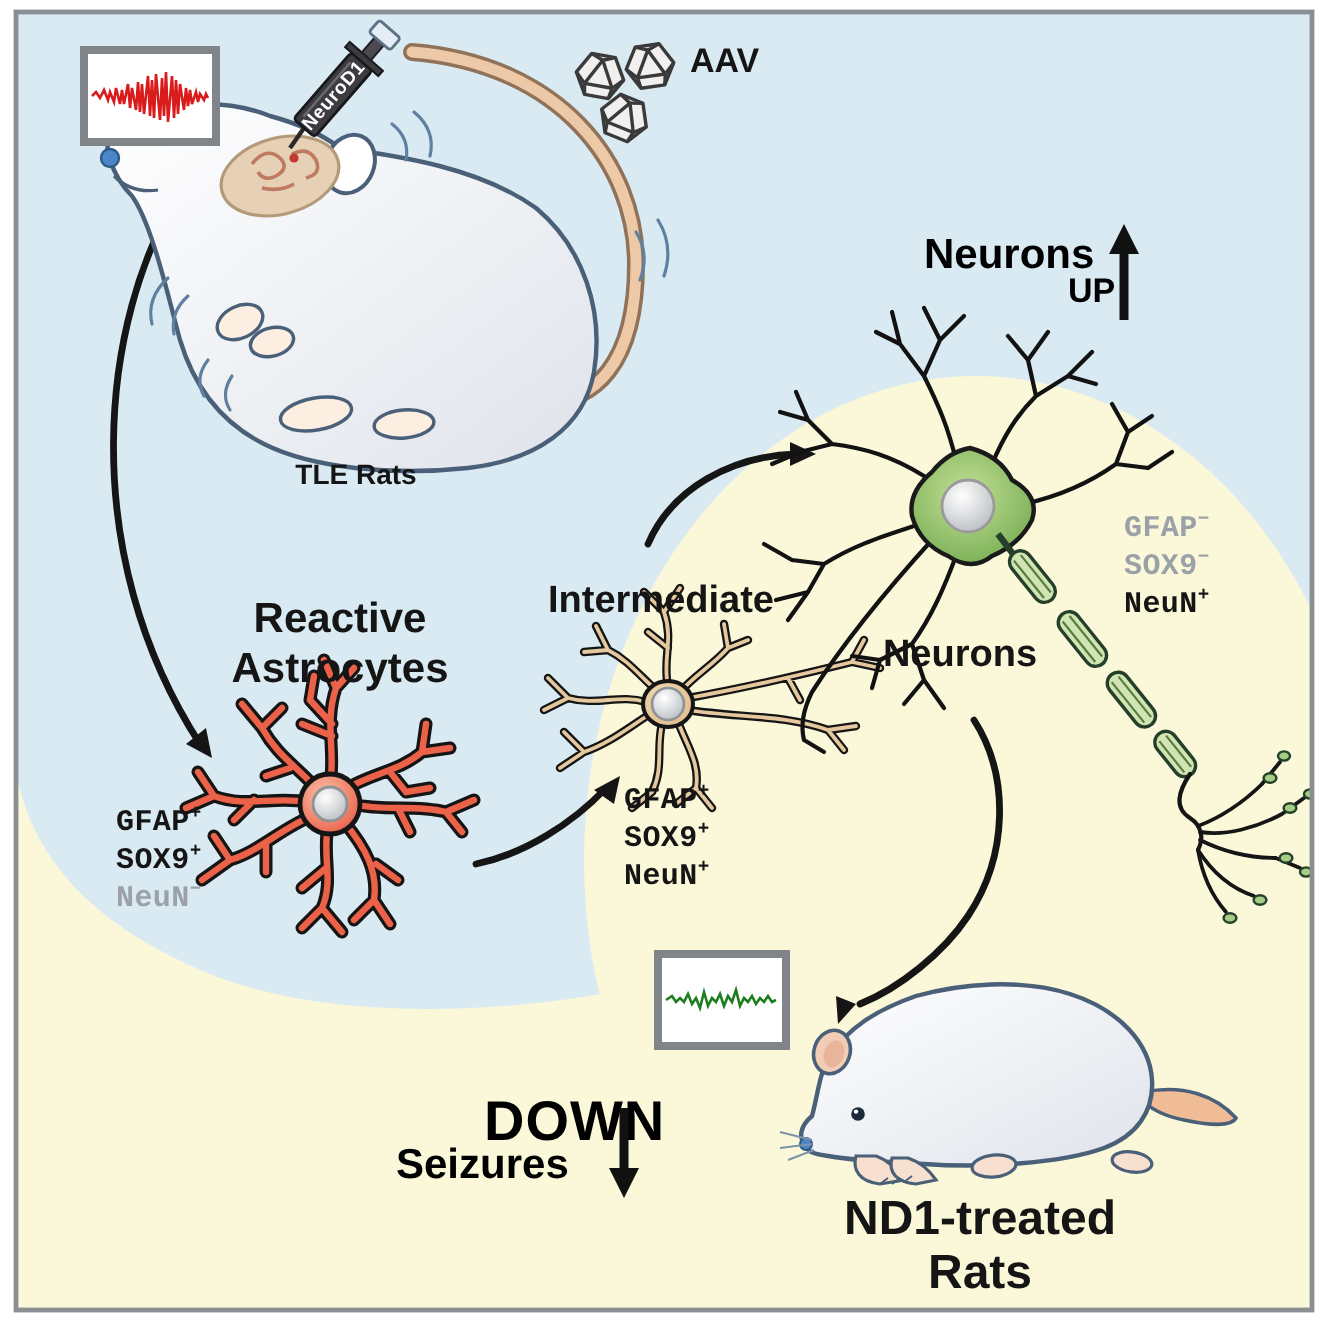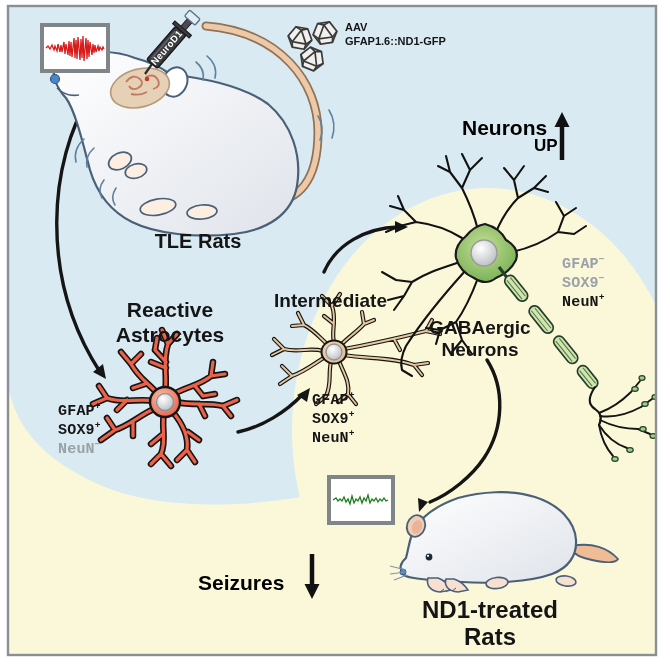--- a/index.html
+++ b/index.html
@@ -11,21 +11,21 @@
   #art{position:absolute;left:0;top:0;}
   .lbl{
     position:absolute;font-weight:bold;color:#151515;
     line-height:1.12;white-space:nowrap;
   }
   .center{text-align:center;white-space:normal;}
   .markers{position:absolute;font-weight:bold;font-size:15px;color:#151515;font-family:Liberation Mono, monospace;}
   .markers .row{line-height:1.26;letter-spacing:.2px;}
   .muted{color:#9aa1a7;}
   sup.sg{font-size:64%;line-height:0;vertical-align:super;}
-  .aav-text{position:absolute;left:345px;top:20px;font-weight:bold;font-size:11px;color:#151515;line-height:1.3;}
+  .aav-text{position:absolute;left:345px;top:20px;font-weight:bold;font-size:17px;color:#151515;line-height:1.3;}
   .neurons-up{position:absolute;left:462px;top:110px;width:130px;height:60px;}
   .neurons-up .w1{position:absolute;left:0;top:6px;font-size:21px;font-weight:bold;}
   .neurons-up .w2{position:absolute;left:72px;top:26px;font-size:17px;font-weight:bold;}
   .neurons-up svg{position:absolute;left:90px;top:0;}
   .down-block{position:absolute;left:198px;top:545px;width:140px;height:60px;}
   .down-block .w1{position:absolute;left:44px;top:0;font-size:28px;font-weight:bold;letter-spacing:.5px;}
   .down-block .w2{position:absolute;left:0;top:26px;font-size:21px;font-weight:bold;}
   .down-block svg{position:absolute;left:104px;top:7px;}
 </style>
 </head>
@@ -271,24 +271,23 @@
       </g>
       <path d="M440,592 L444,589 M446,592 L450,589 M452,591 L456,588" stroke="#4a6078" stroke-width="1" fill="none"></path>
     </g>
   </g>
 
   <rect x="8" y="6" width="648" height="649" fill="none" stroke="#8a8f94" stroke-width="2.4"></rect>
 </svg>
 
 <div class="aav-text">
   <div>AAV</div>
-  <div>GFAP1.6::ND1-GFP</div>
-</div>
-
-<div class="lbl center" style="left:128px;top:230px;width:140px;font-size:20px;text-align:center;">TLE Rats</div>
+</div>
+
+<div class="lbl center" style="left:108px;top:230px;width:140px;font-size:14px;text-align:center;">TLE Rats</div>
 
 <div class="neurons-up">
   <span class="w1">Neurons</span>
   <svg width="20" height="54">
     <line x1="10" y1="50" x2="10" y2="13" stroke="#111" stroke-width="4.5"></line>
     <polygon points="10,2 2.5,17 17.5,17" fill="#111"></polygon>
   </svg>
   <span class="w2">UP</span>
 </div>
 
@@ -305,31 +304,31 @@
 
 <div class="lbl" style="left:274px;top:290px;font-size:19px;">Intermediate</div>
 
 <div class="markers" style="left:312px;top:392px;">
   <div class="row"><span>GFAP</span><sup class="sg">+</sup></div>
   <div class="row"><span>SOX9</span><sup class="sg">+</sup></div>
   <div class="row"><span>NeuN</span><sup class="sg">+</sup></div>
 </div>
 
 <div class="lbl center" style="left:420px;top:317px;width:120px;font-size:19px;line-height:1.18;">
-  <div>GABAergic</div>
   <div>Neurons</div>
 </div>
 
 <div class="markers" style="left:562px;top:256px;">
   <div class="row muted"><span>GFAP</span><sup class="sg">−</sup></div>
   <div class="row muted"><span>SOX9</span><sup class="sg">−</sup></div>
   <div class="row"><span>NeuN</span><sup class="sg">+</sup></div>
 </div>
 
 <div class="down-block">
+  <span class="w1">DOWN</span>
   <svg width="20" height="50">
     <line x1="10" y1="2" x2="10" y2="35" stroke="#111" stroke-width="4.5"></line>
     <polygon points="10,47 2.5,32 17.5,32" fill="#111"></polygon>
   </svg>
   <span class="w2">Seizures</span>
 </div>
 
 <div class="lbl center" style="left:395px;top:597px;width:190px;font-size:24px;">ND1-treated Rats</div>
 
 </body></html>

